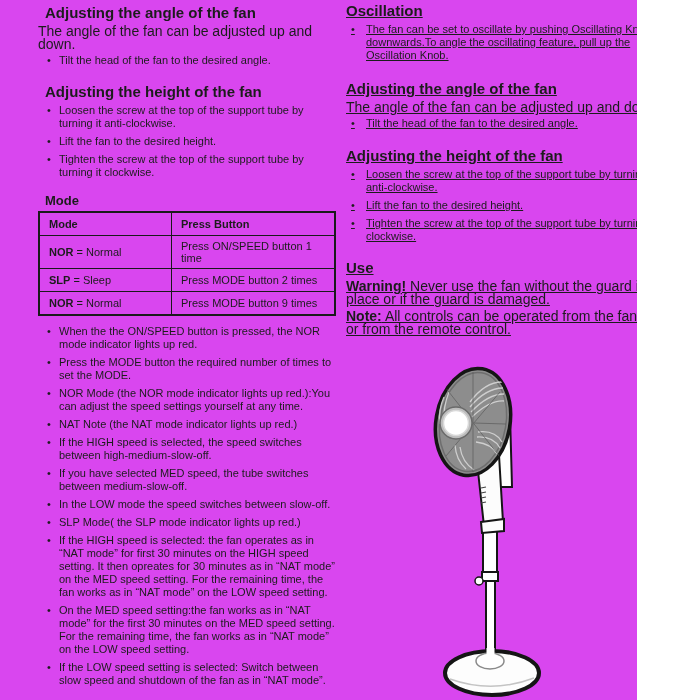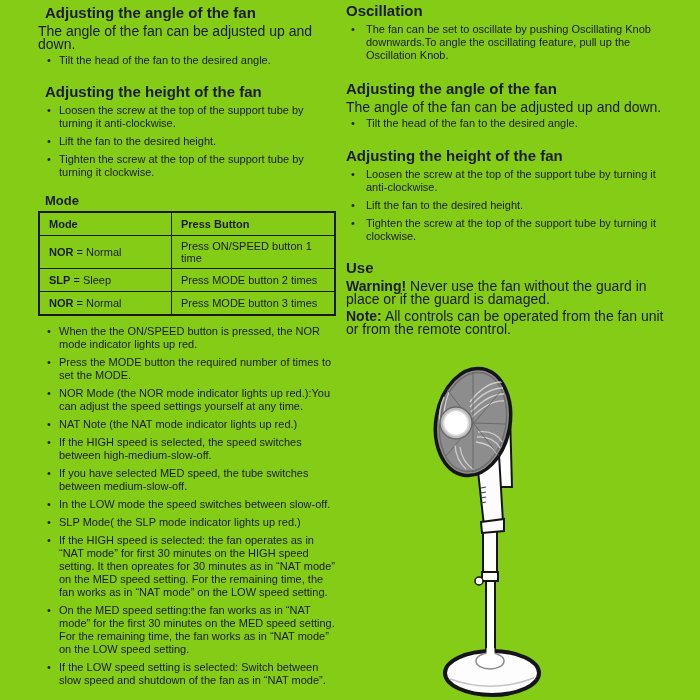--- a/index.html
+++ b/index.html
@@ -1,16 +1,16 @@
 <!DOCTYPE html>
 <html><head>
 <meta charset="utf-8">
 <style>
   html,body{margin:0;padding:0;background:#ffffff;}
-  .page{position:relative;width:700px;height:700px;background:#84cc16;overflow:hidden;
+  .page{position:relative;width:637px;height:700px;background:#d946ef;overflow:hidden;
         font-family:"Liberation Sans",sans-serif;color:#1c1c1c;}
   .col{position:absolute;top:0;}
   .col-left{left:38px;width:302px;}
   .col-right{left:346px;width:322px;}
   .h2{font-size:15px;font-weight:700;margin:0 0 3px 0;line-height:18px;}
   .col-left .h2{margin-left:7px;}
   .h3{font-size:13px;font-weight:700;margin:14px 0 3px 7px;line-height:15px;}
   .mt{margin-top:16px;}
   p.body{font-size:14px;line-height:13px;margin:0 0 3px 0;}
   .bullets{margin:2px 0 0 0;}
@@ -68,21 +68,21 @@
       <tr>
         <td><b>NOR</b><span> = Normal</span></td>
         <td>Press ON/SPEED button 1 time</td>
       </tr>
       <tr>
         <td><b>SLP</b><span> = Sleep</span></td>
         <td>Press MODE button 2 times</td>
       </tr>
       <tr>
         <td><b>NOR</b><span> = Normal</span></td>
-        <td>Press MODE button 3 times</td>
+        <td>Press MODE button 9 times</td>
       </tr>
     </tbody>
       </table>
 
     <div class="bullets" style="margin-top:9px;">
       <div class="bullet">
           <span class="dot">•</span>
           <span class="txt">When the the ON/SPEED button is pressed, the NOR mode indicator lights up red.</span>
         </div>
       <div class="bullet">
@@ -121,21 +121,21 @@
           <span class="dot">•</span>
           <span class="txt">On the MED speed setting:the fan works as in “NAT mode” for the first 30 minutes on the MED speed setting. For the remaining time, the fan works as in “NAT mode” on the LOW speed setting.</span>
         </div>
       <div class="bullet">
           <span class="dot">•</span>
           <span class="txt">If the LOW speed setting is selected: Switch between slow speed and shutdown of the fan as in “NAT mode”.</span>
         </div>
     </div>
   </div>
 
-  <div class="col col-right" style="top:2px;">
+  <div class="col col-right" style="top:2px;text-decoration:underline;">
     <div class="h2">Oscillation</div>
     <div class="bullets">
       <div class="bullet">
           <span class="dot">•</span>
           <span class="txt">The fan can be set to oscillate by pushing Oscillating Knob downwards.To angle the oscillating feature, pull up the Oscillation Knob.</span>
         </div>
     </div>
 
     <div class="h2" style="margin-top:18px;">Adjusting the angle of the fan</div>
     <p class="body">The angle of the fan can be adjusted up and down.</p>

